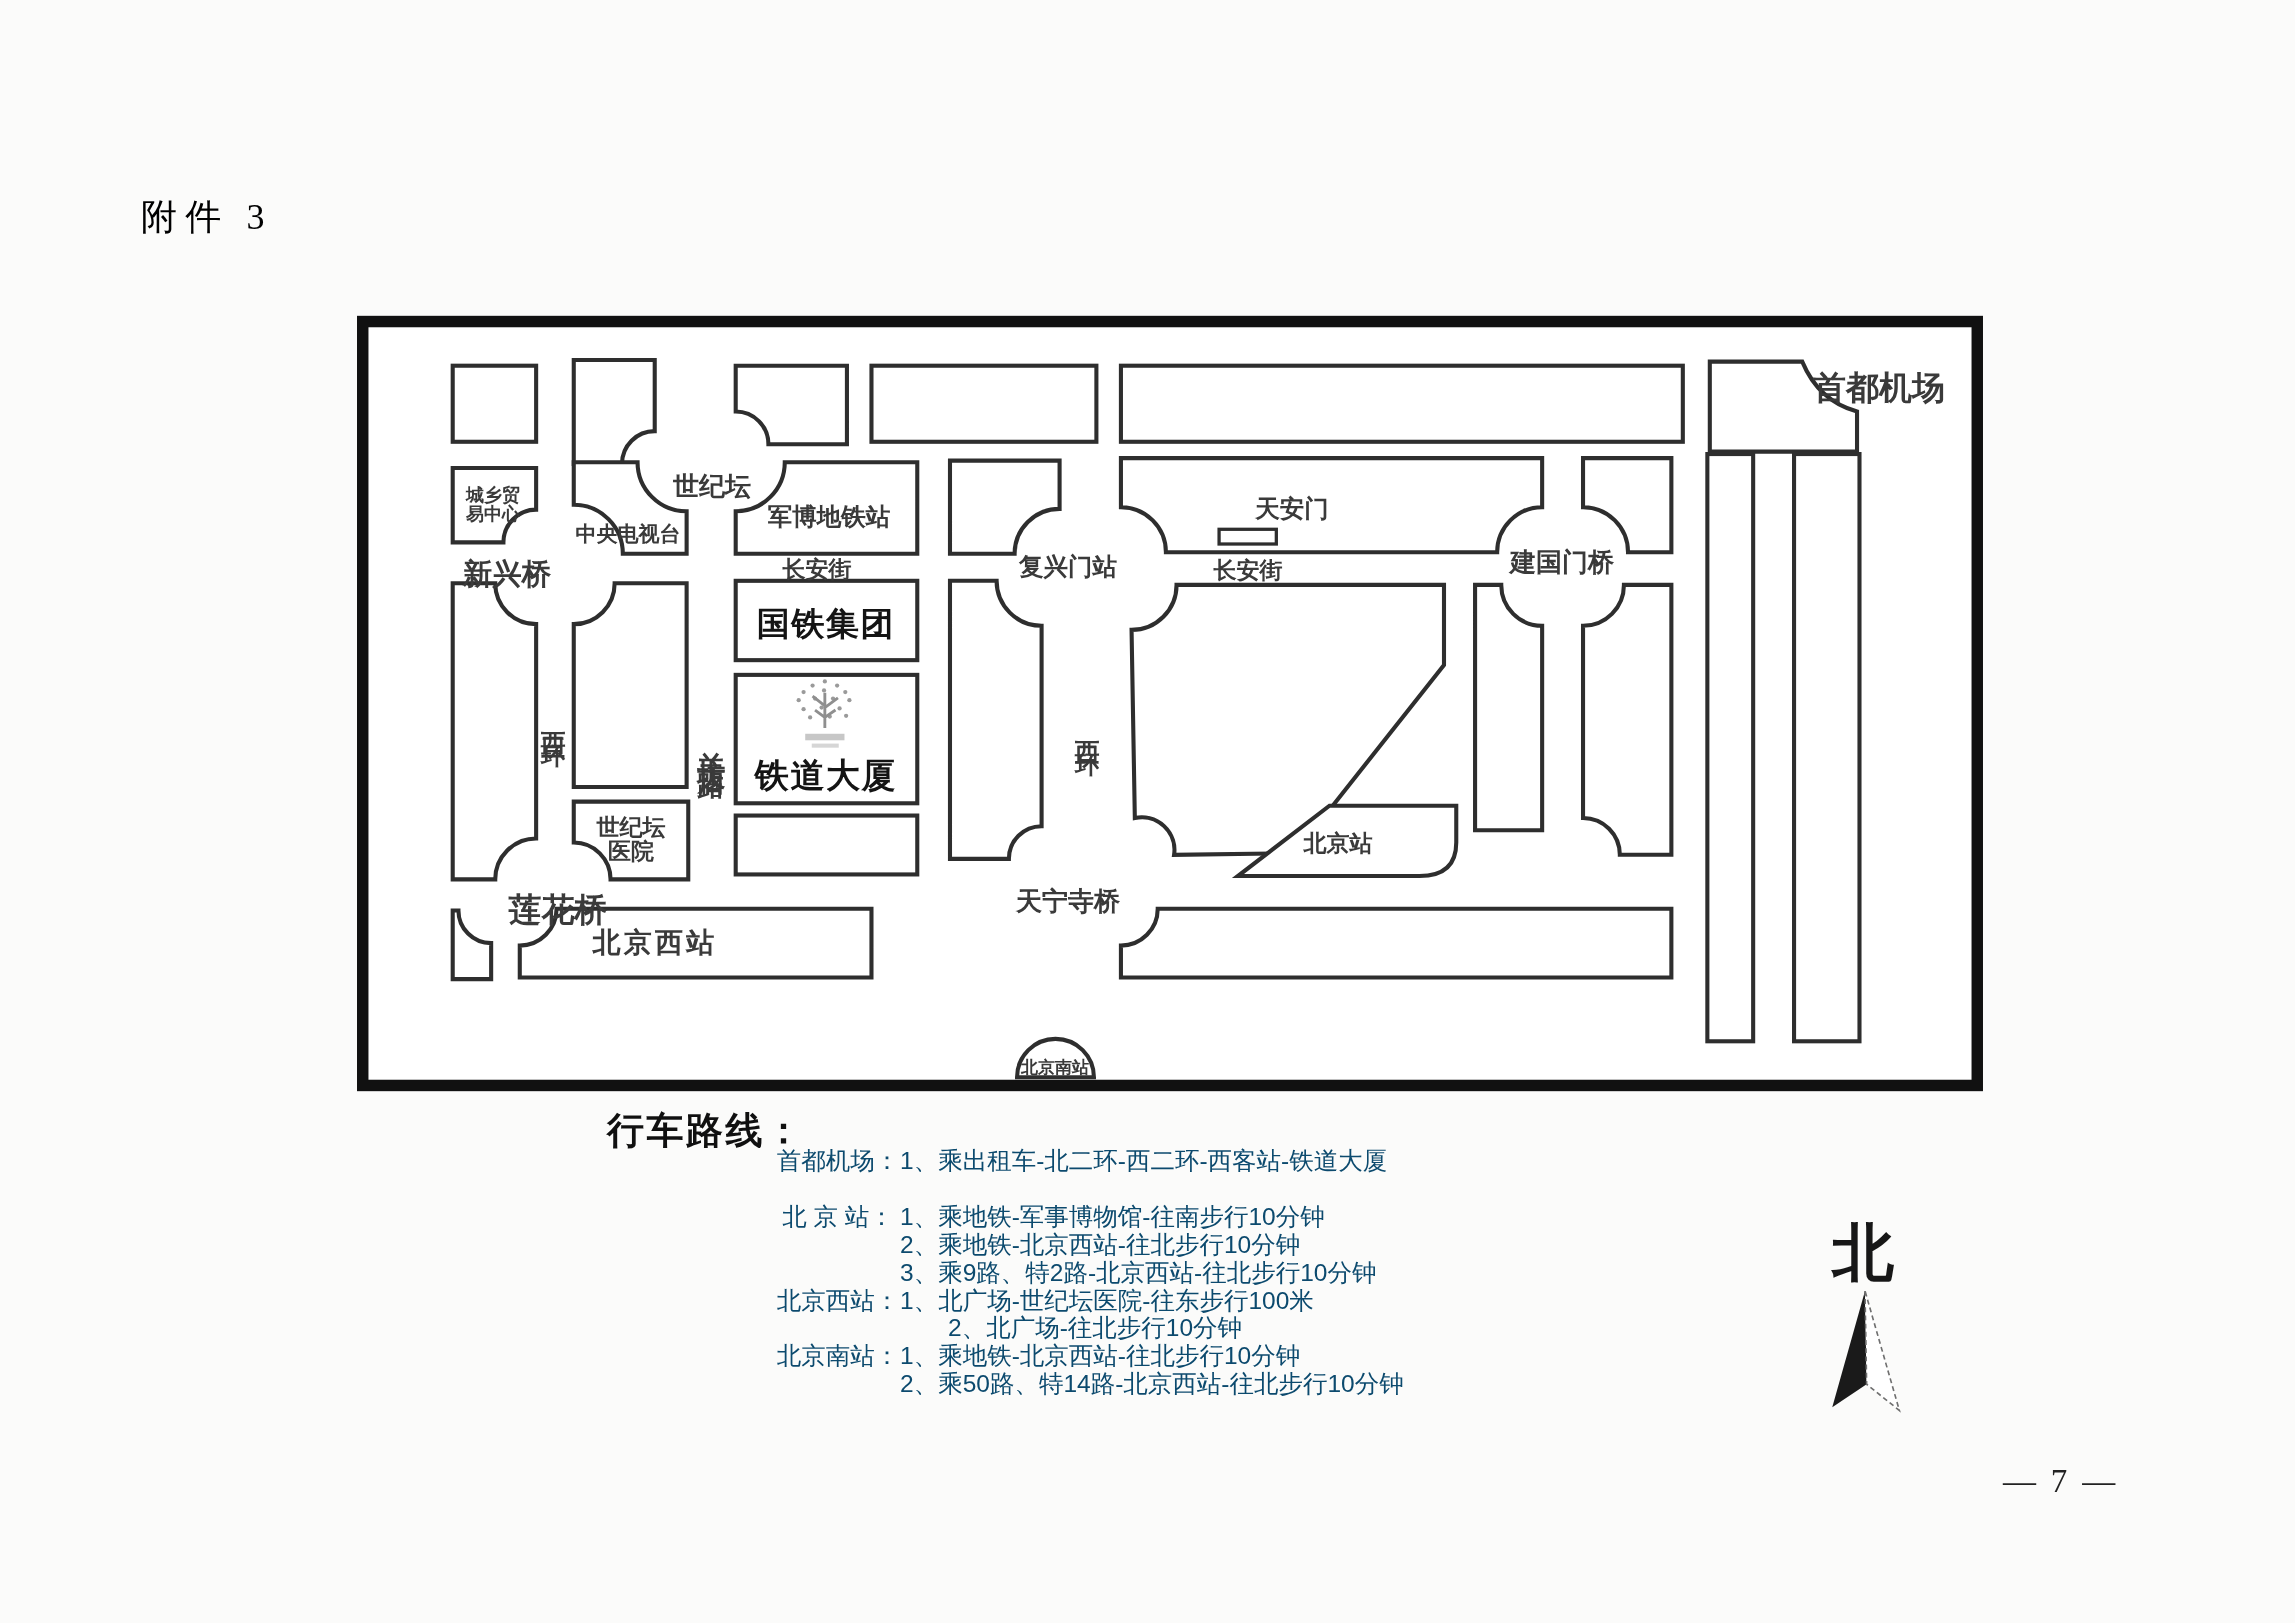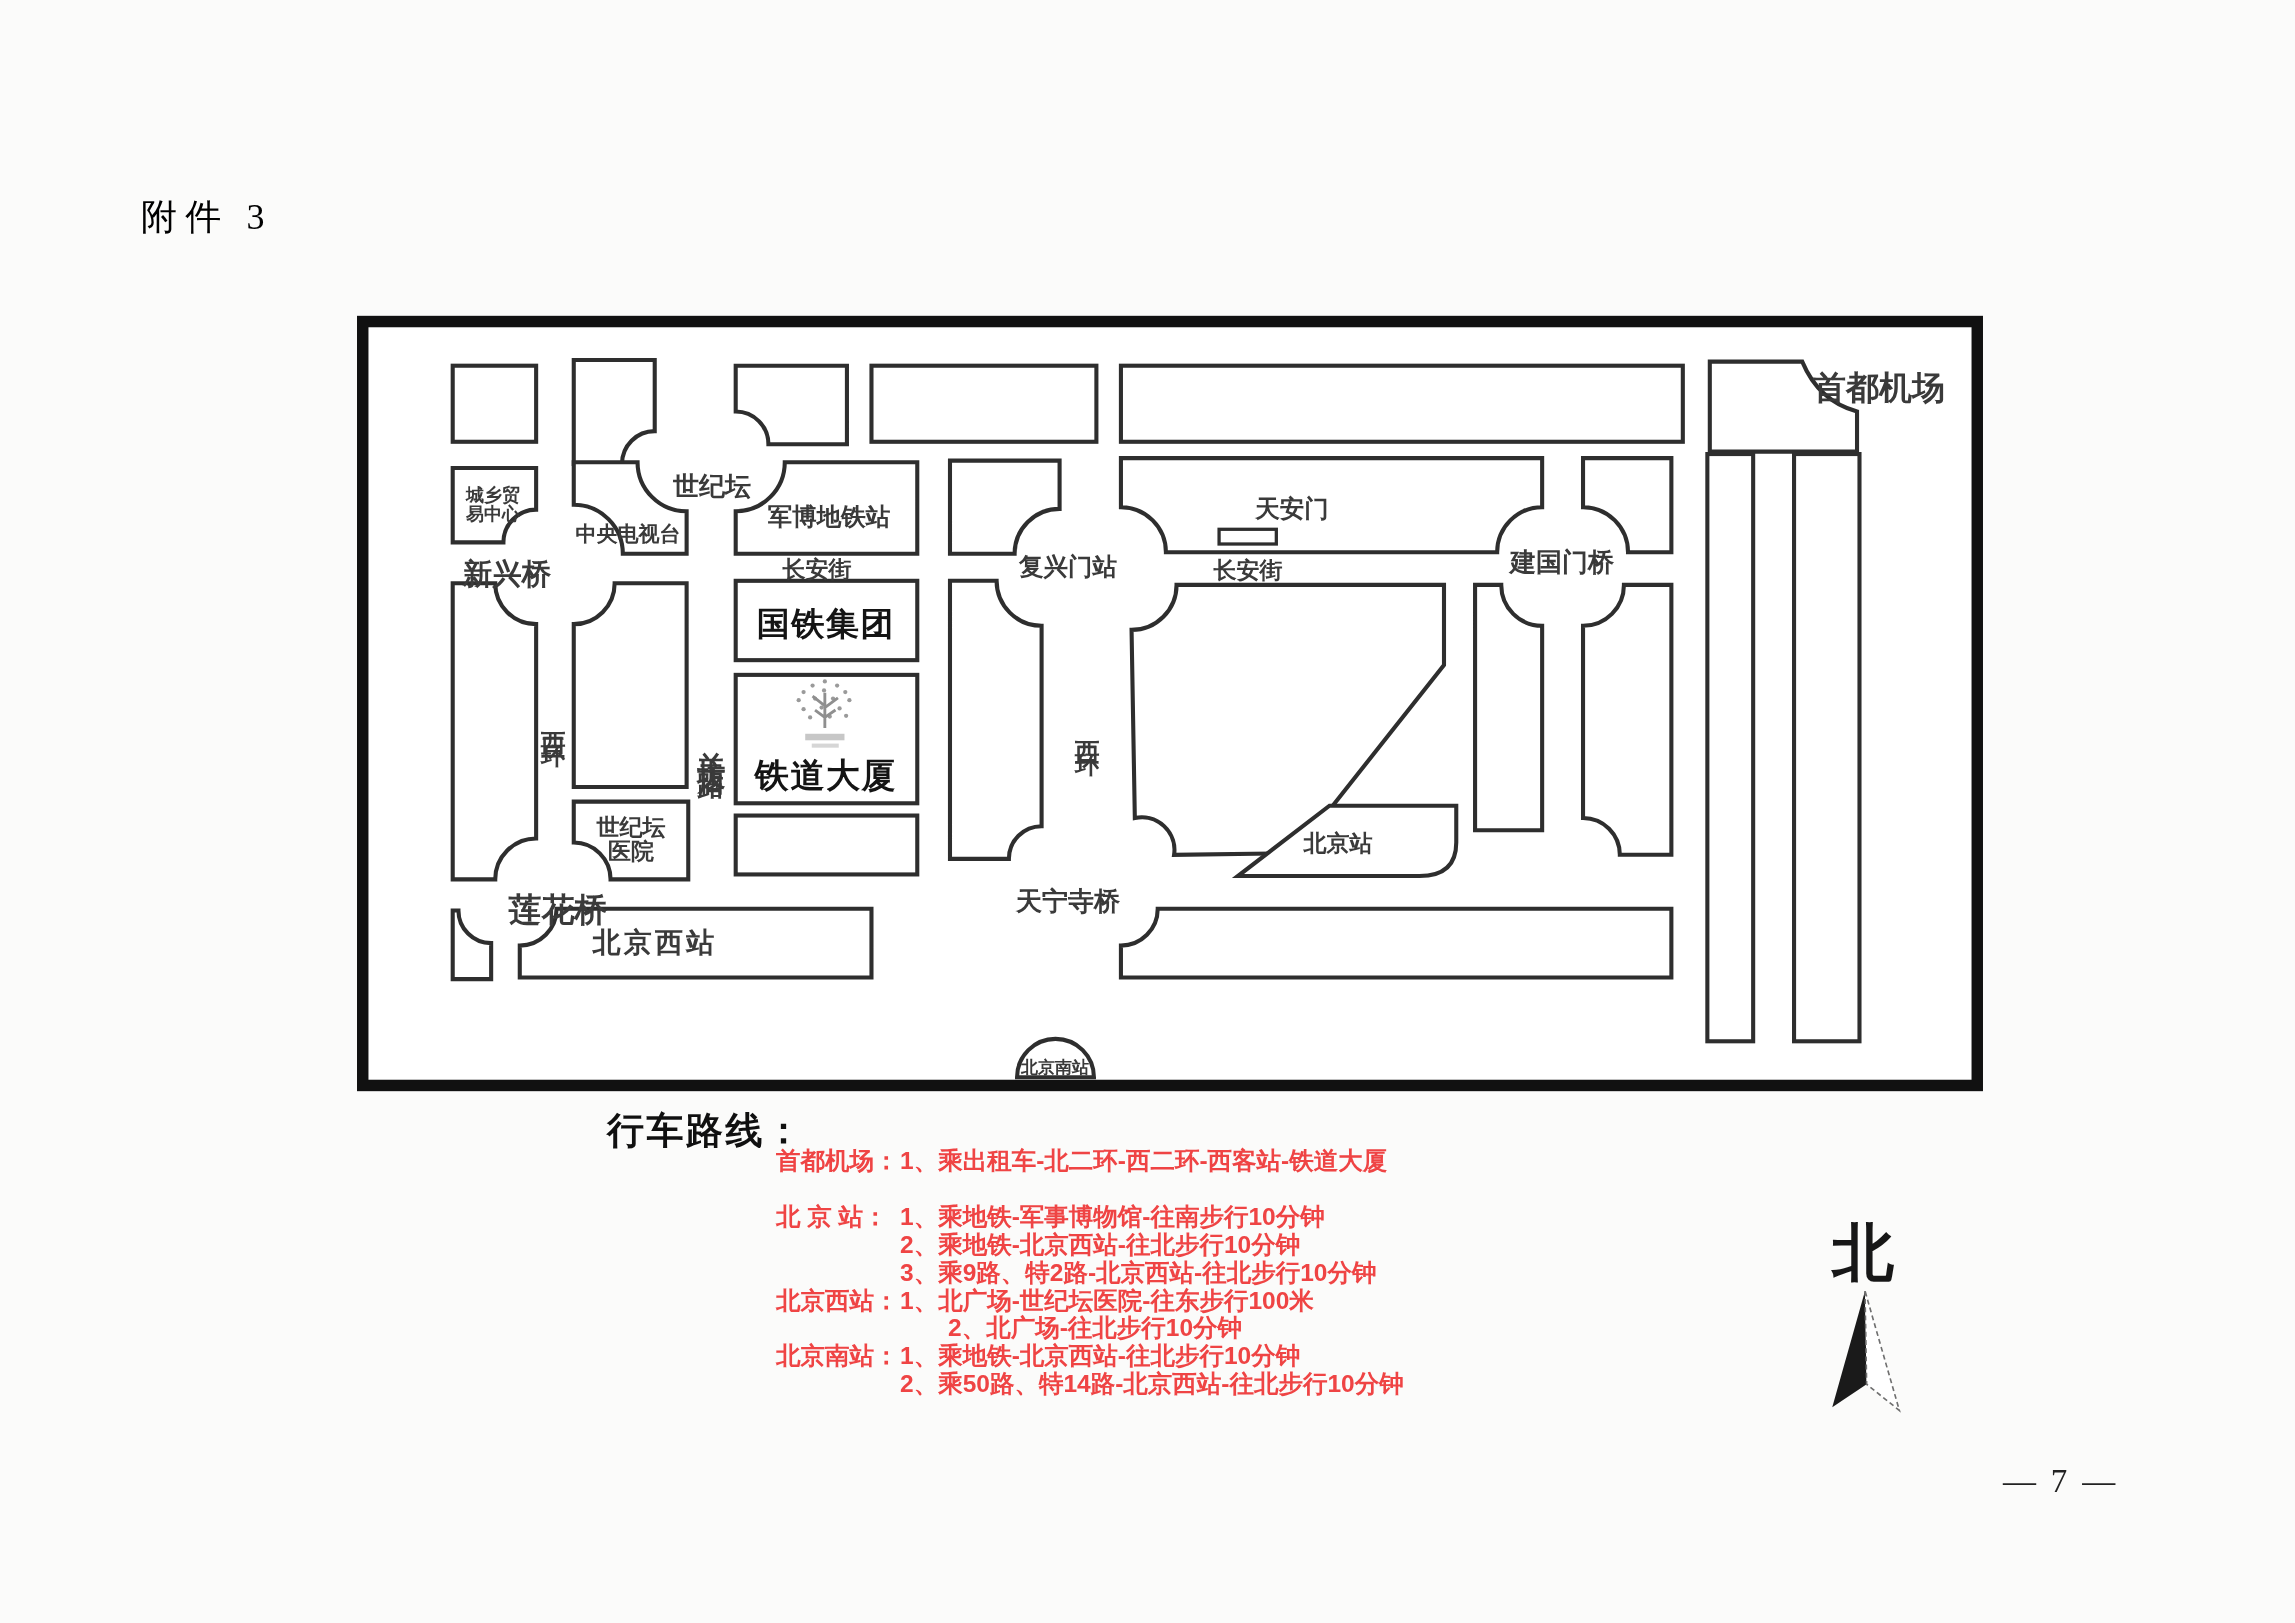--- a/index.html
+++ b/index.html
@@ -24,21 +24,21 @@
     text-align:center;
   }
   .vert{writing-mode:vertical-rl;text-orientation:upright;}
   .big{color:#141414;font-weight:800;}
   
   #routes-title{
     left:607px;top:1106px;font-size:37px;font-weight:800;color:#101010;letter-spacing:2.5px;
   }
   .routerow{
     position:absolute;left:776px;width:965px;height:28px;display:flex;
-    font-size:24.5px;font-weight:700;color:#ef4444;white-space:nowrap;
+    font-size:24.5px;font-weight:400;color:#0c4a6e;white-space:nowrap;text-align:center;
   }
   .routerow .rlabel{flex:none;width:124px;}
   
   #north-char{
     left:1832px;top:1211px;font-size:62px;font-weight:700;color:#171717;
     font-family:"Liberation Serif","DejaVu Serif",serif;
   }
   #north-arrow{left:1824px;top:1286px;}
   
   #pagenum{

